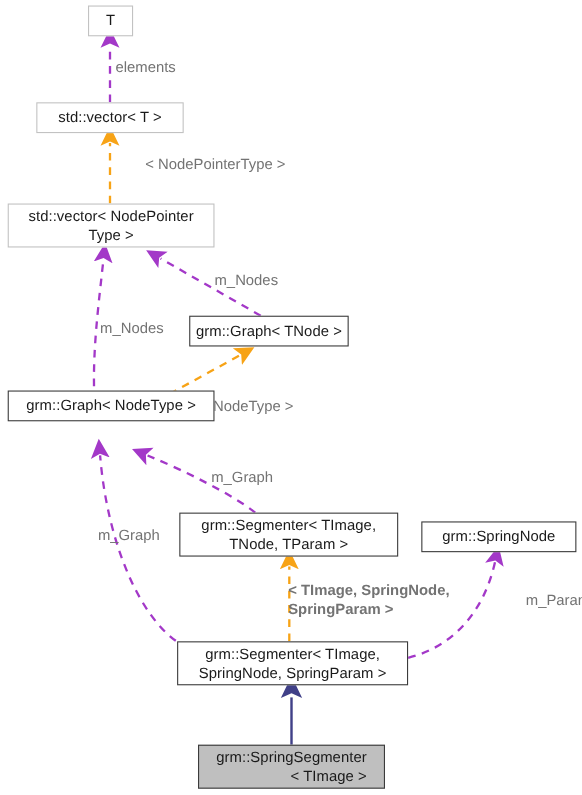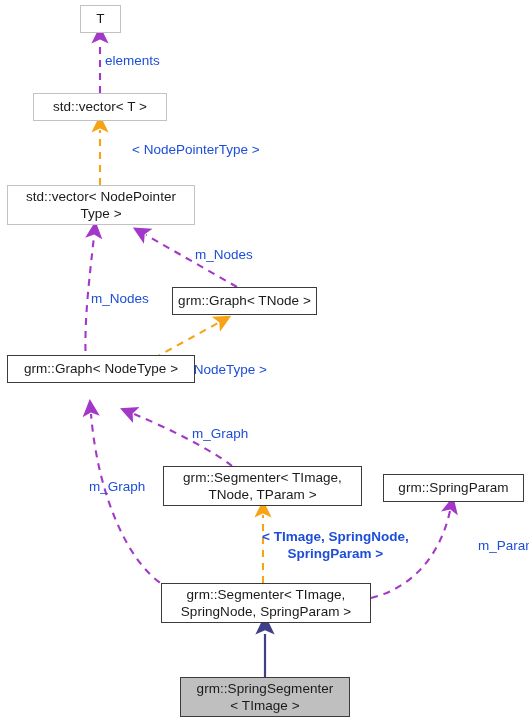--- a/index.html
+++ b/index.html
@@ -42,27 +42,28 @@
   }
   .node.light {
     border: 1px solid #c2c2c2;
   }
   .node.dark {
     border: 1.6px solid #3b3b3b;
   }
   .node.highlight {
     border: 1.6px solid #3b3b3b;
     background: #bfbfbf;
+    text-align: right;
   }
   .edge-label {
     position: absolute;
     font-size: 13.5px;
-    color: #1d4ed8;
+    color: #737373;
     white-space: pre-line;
-    text-align: center;
+    text-align: left;
     line-height: 1.25;
     background: transparent;
     z-index: 2;
   }
 </style>
 </head>
 <body>
 
 <div id="diagram">
 
@@ -140,21 +141,21 @@
   <div class="node dark" style="left:7px; top:355px; width:188px; height:28px;">
     <span>grm::Graph&lt; NodeType &gt;</span>
   </div>
 
   <div class="node dark" style="left:163px; top:466px; width:199px; height:40px;">
     <span>grm::Segmenter&lt; TImage,
 TNode, TParam &gt;</span>
   </div>
 
   <div class="node dark" style="left:383px; top:474px; width:141px; height:28px;">
-    <span>grm::SpringParam</span>
+    <span>grm::SpringNode</span>
   </div>
 
   <div class="node dark" style="left:161px; top:583px; width:210px; height:40px;">
     <span>grm::Segmenter&lt; TImage,
 SpringNode, SpringParam &gt;</span>
   </div>
 
   <div class="node highlight" style="left:180px; top:677px; width:170px; height:40px;">
     <span>grm::SpringSegmenter
 &lt; TImage &gt;</span>

